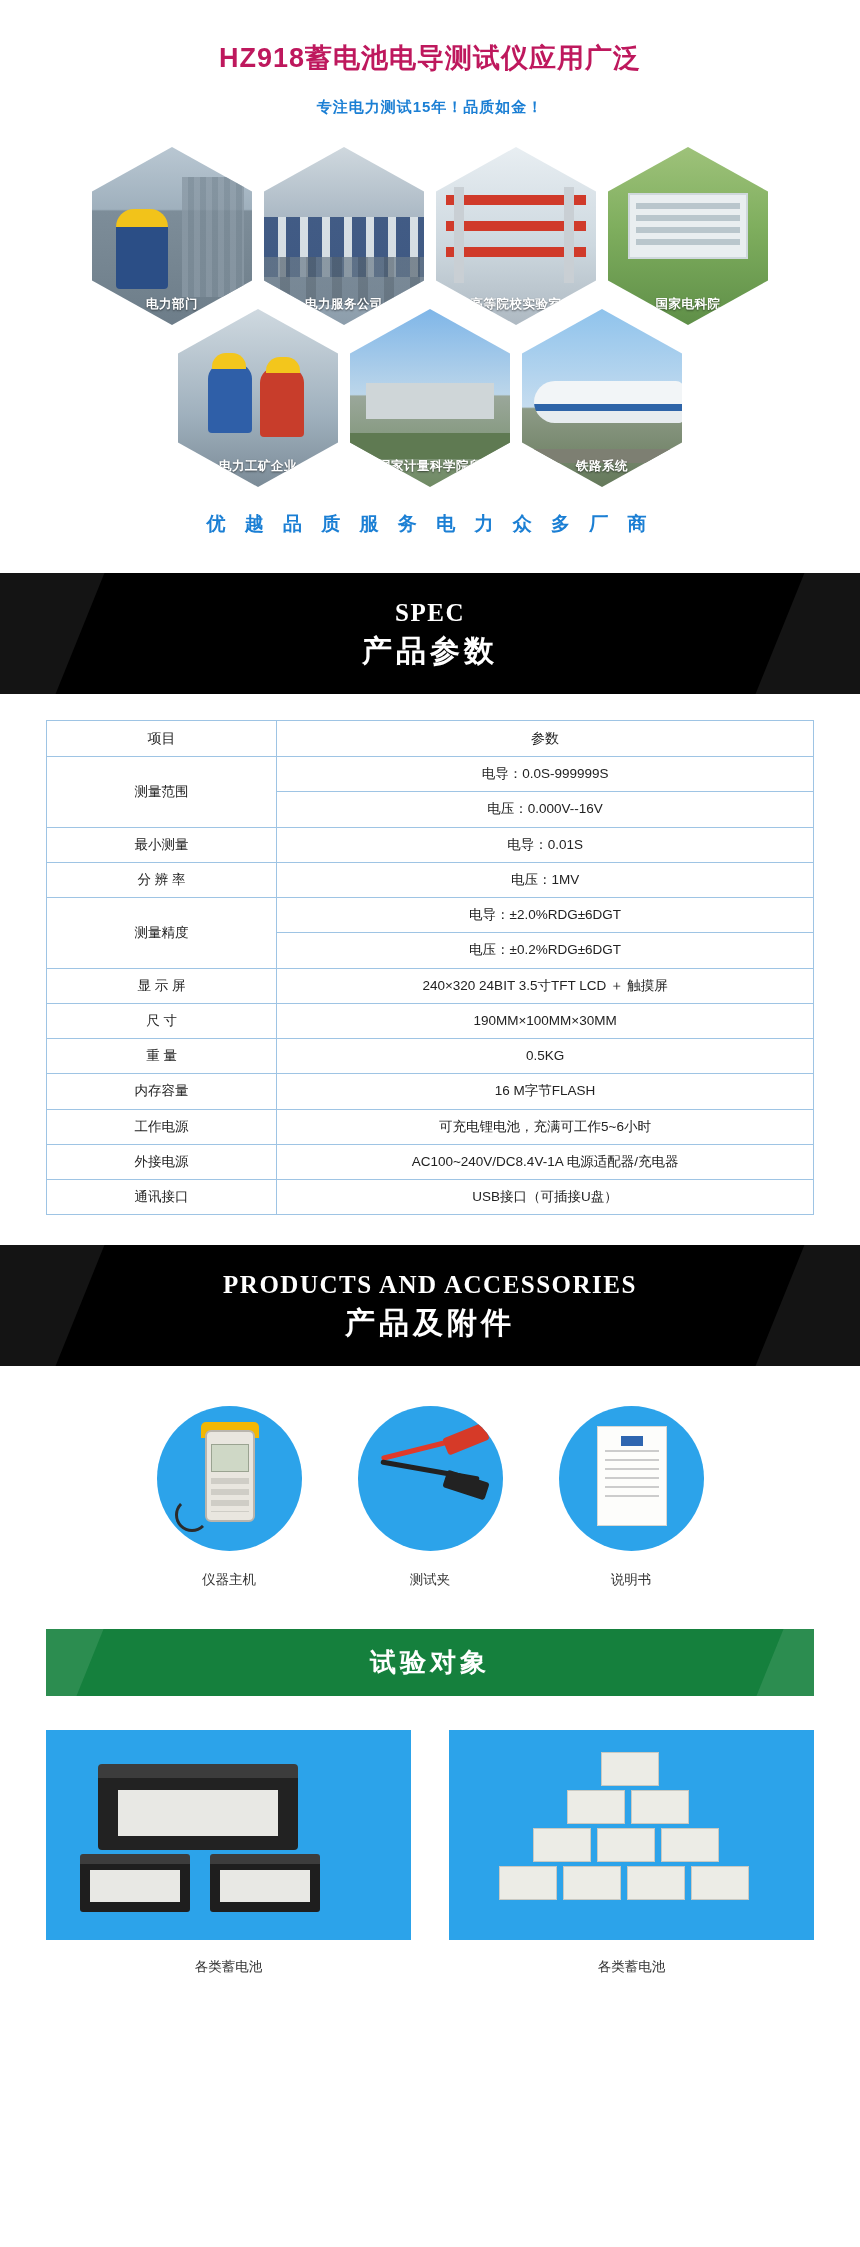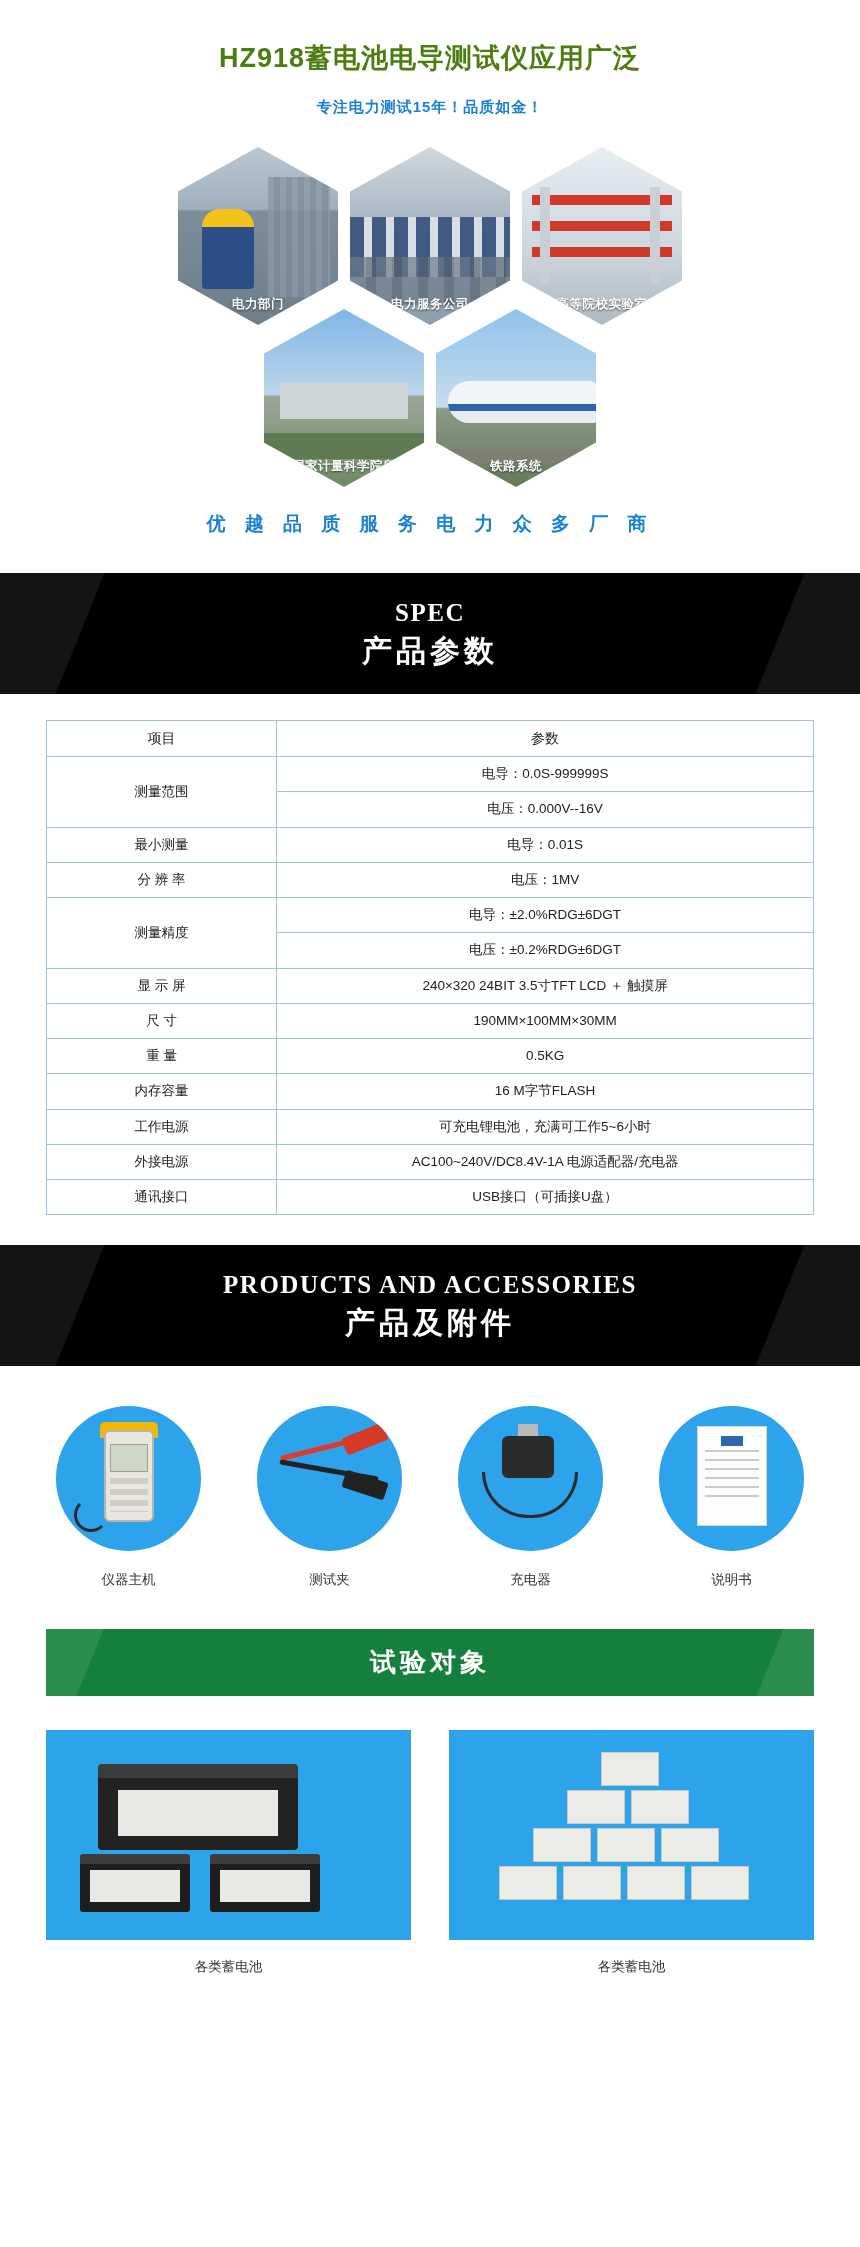--- a/index.html
+++ b/index.html
@@ -11,21 +11,21 @@
     color: #222;
   }
   .page { width: 860px; margin: 0 auto; position: relative; }
 
   
   .app-section { padding: 40px 0 10px; }
   .app-title {
     text-align: center;
     font-size: 27px;
     font-weight: bold;
-    color: #4d7c0f;
+    color: #be185d;
     letter-spacing: 1px;
   }
   .app-sub {
     text-align: center;
     font-size: 15px;
     color: #1b7fd4;
     margin-top: 22px;
     font-weight: bold;
     letter-spacing: 1px;
   }
@@ -266,22 +266,30 @@
           <div class="cap">电力部门</div>
         </div>
         <div class="hex">
           <div class="photo ph2"></div>
           <div class="cap">电力服务公司</div>
         </div>
         <div class="hex">
           <div class="photo ph3"></div>
           <div class="cap">高等院校实验室</div>
         </div>
+        <div class="hex">
+          <div class="photo ph4"></div>
+          <div class="cap">国家电科院</div>
+        </div>
       </div>
       <div class="hex-row row2">
+        <div class="hex">
+          <div class="photo ph5"></div>
+          <div class="cap">电力工矿企业</div>
+        </div>
         <div class="hex">
           <div class="photo ph6"></div>
           <div class="cap">国家计量科学院所</div>
         </div>
         <div class="hex">
           <div class="photo ph7"></div>
           <div class="cap">铁路系统</div>
         </div>
       </div>
     </div>
@@ -382,28 +390,20 @@
       <div class="prod-item">
         <div class="circ">
           <div class="clip-wire"></div>
           <div class="clip-wire2"></div>
           <div class="clip-a"></div>
           <div class="clip-b"></div>
         </div>
         <div class="prod-cap">测试夹</div>
       </div>
 
-      <div class="prod-item">
-        <div class="circ">
-          <div class="chg-pin"></div>
-          <div class="chg-body"></div>
-          <div class="chg-cord"></div>
-        </div>
-        <div class="prod-cap">充电器</div>
-      </div>
 
       <div class="prod-item">
         <div class="circ">
           <div class="man-paper"></div>
           <div class="man-logo"></div>
           <div class="man-lines"></div>
         </div>
         <div class="prod-cap">说明书</div>
       </div>
     </div>

